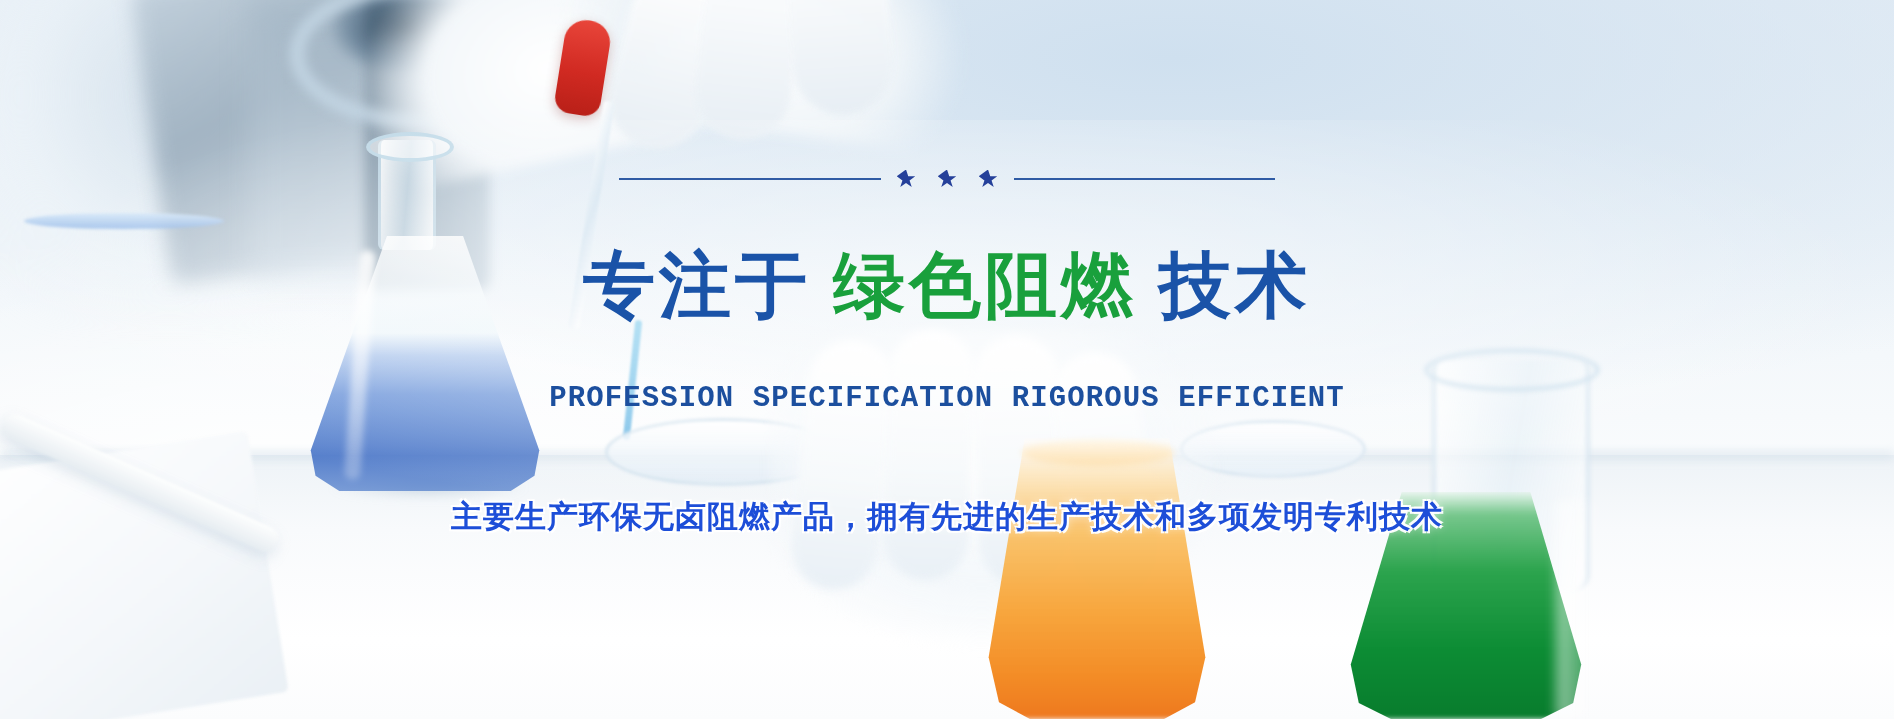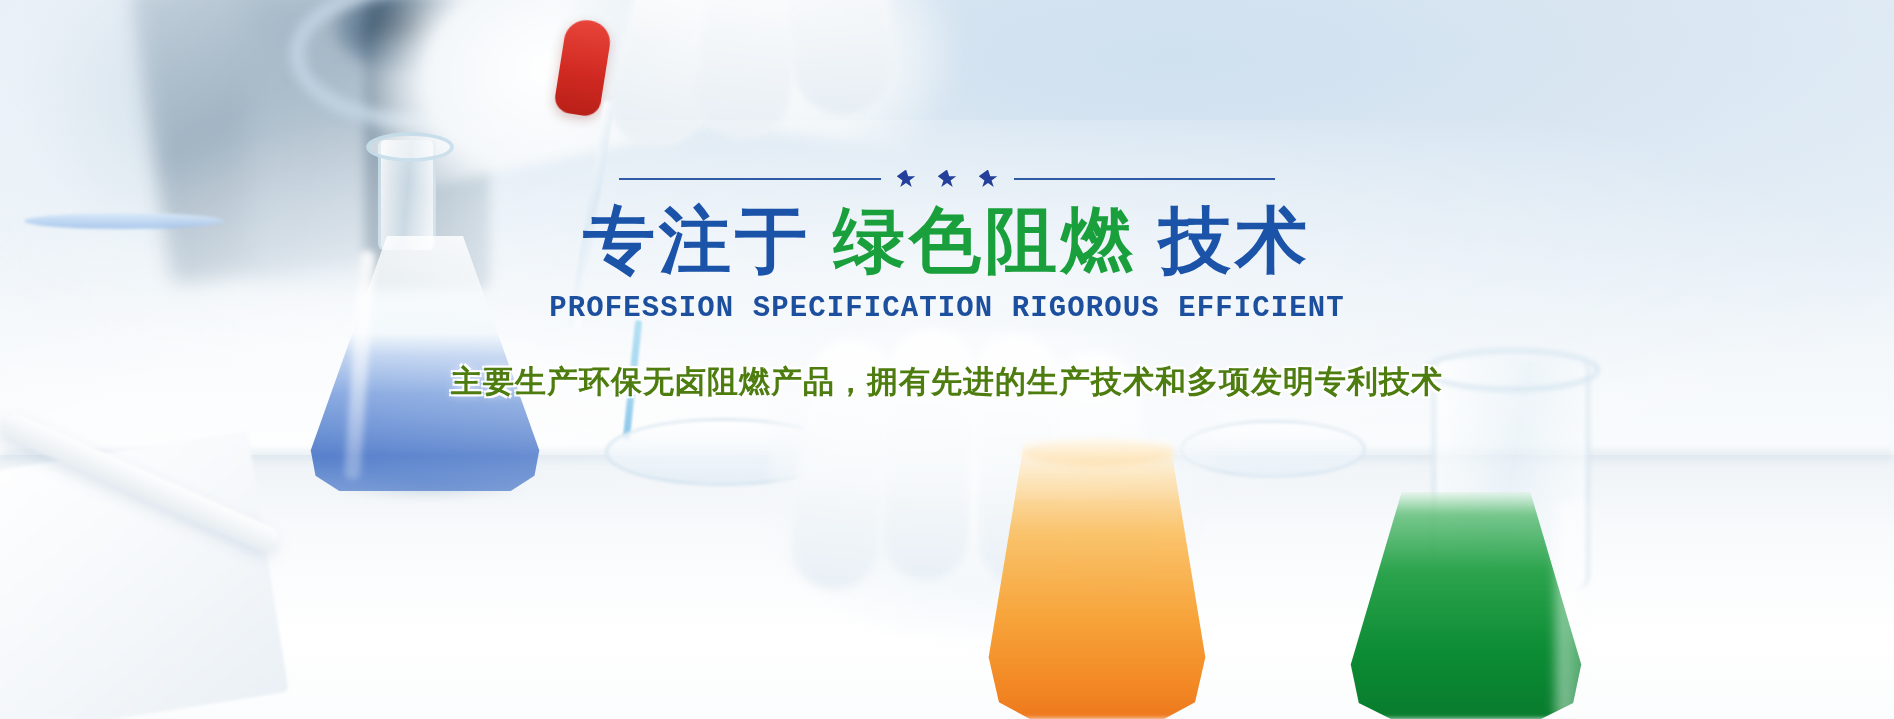--- a/index.html
+++ b/index.html
@@ -258,20 +258,21 @@
     background:radial-gradient(62% 75% at 50% 45%, rgba(255,255,255,.62) 0%, rgba(255,255,255,.28) 48%, rgba(255,255,255,0) 80%);
     pointer-events:none;
   }
 
   
   .content{
     position:absolute;inset:0;
     display:flex;flex-direction:column;align-items:center;
     padding-top:168px;
     z-index:5;
+    gap:45px;
   }
 
   .rule-row{
     display:flex;align-items:center;justify-content:center;
     gap:16px;width:656px;height:22px;
   }
   .rule{
     flex:1;height:0;border-top:2px solid #1f4e9c;
     opacity:.92;
   }
@@ -303,21 +304,21 @@
     color:#1c4f9e;
     white-space:nowrap;
     font-family:Liberation Mono, monospace;
   }
 
   .tagline{
     margin-top:36px;
     font-size:31px;
     font-weight:bold;
     letter-spacing:1px;
-    color:#4d7c0f;
+    color:#1d4ed8;
     white-space:nowrap;
     font-family:"DejaVu Sans","Liberation Sans",sans-serif;
     text-shadow:
       -2px -2px 0 rgba(255,255,255,.95),
        2px -2px 0 rgba(255,255,255,.95),
       -2px  2px 0 rgba(255,255,255,.95),
        2px  2px 0 rgba(255,255,255,.95),
        0 0 10px rgba(255,255,255,.9);
   }
 </style>

